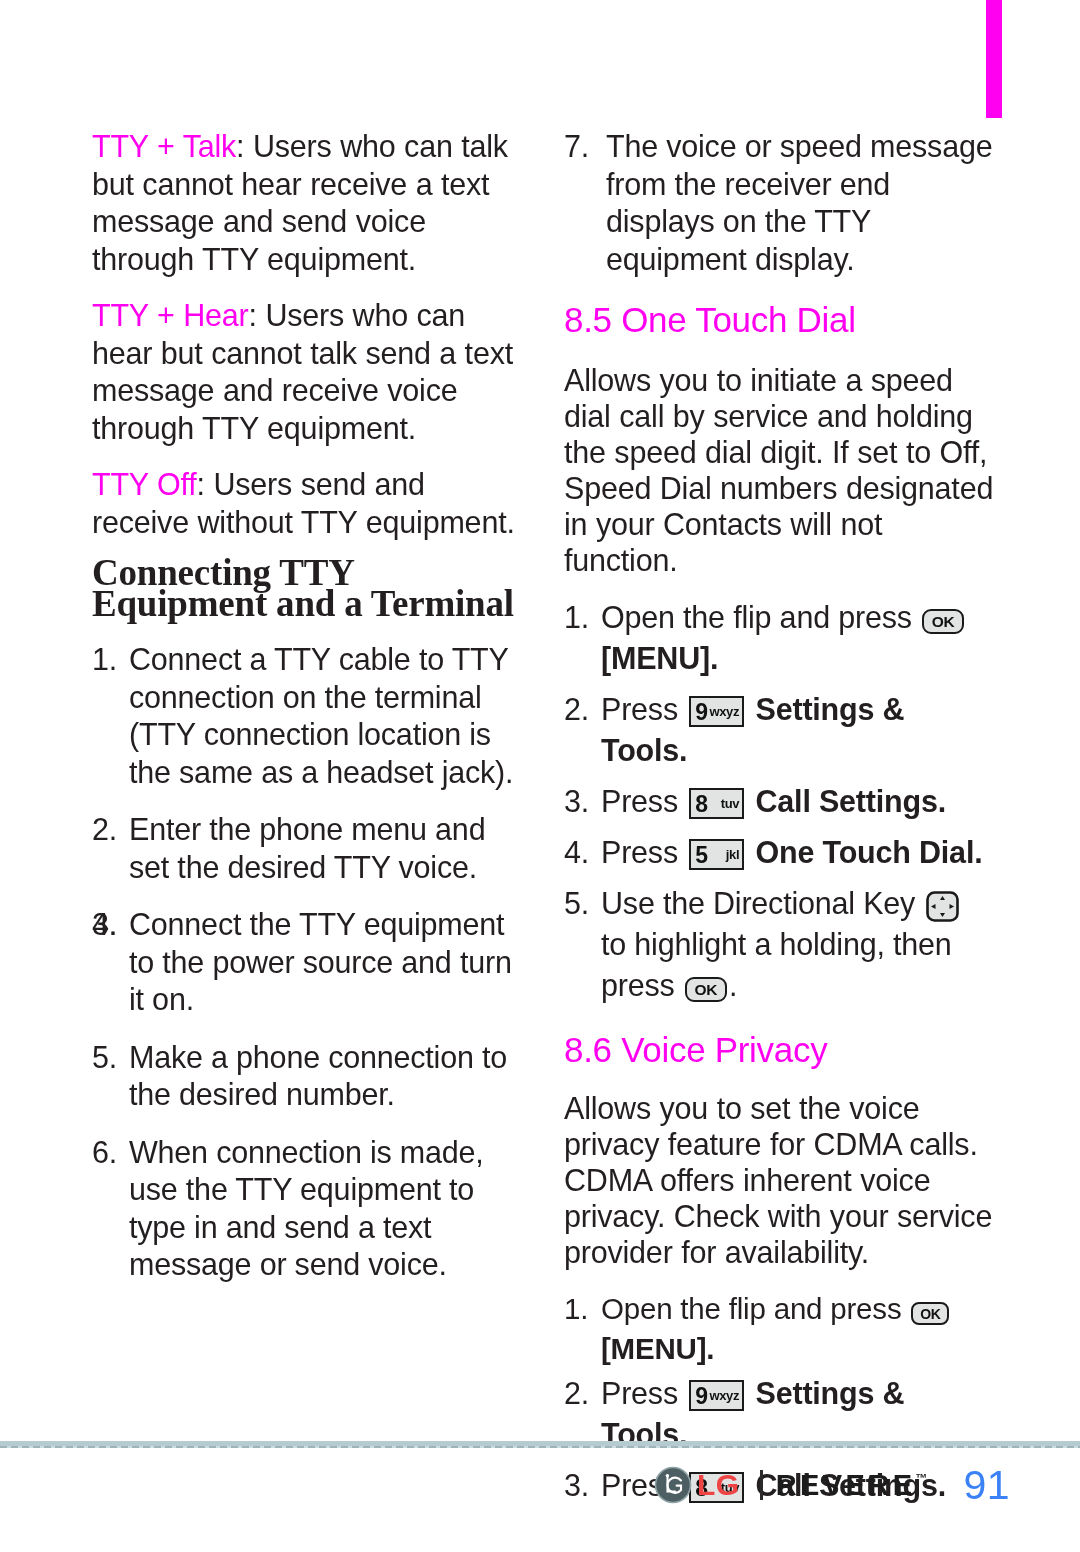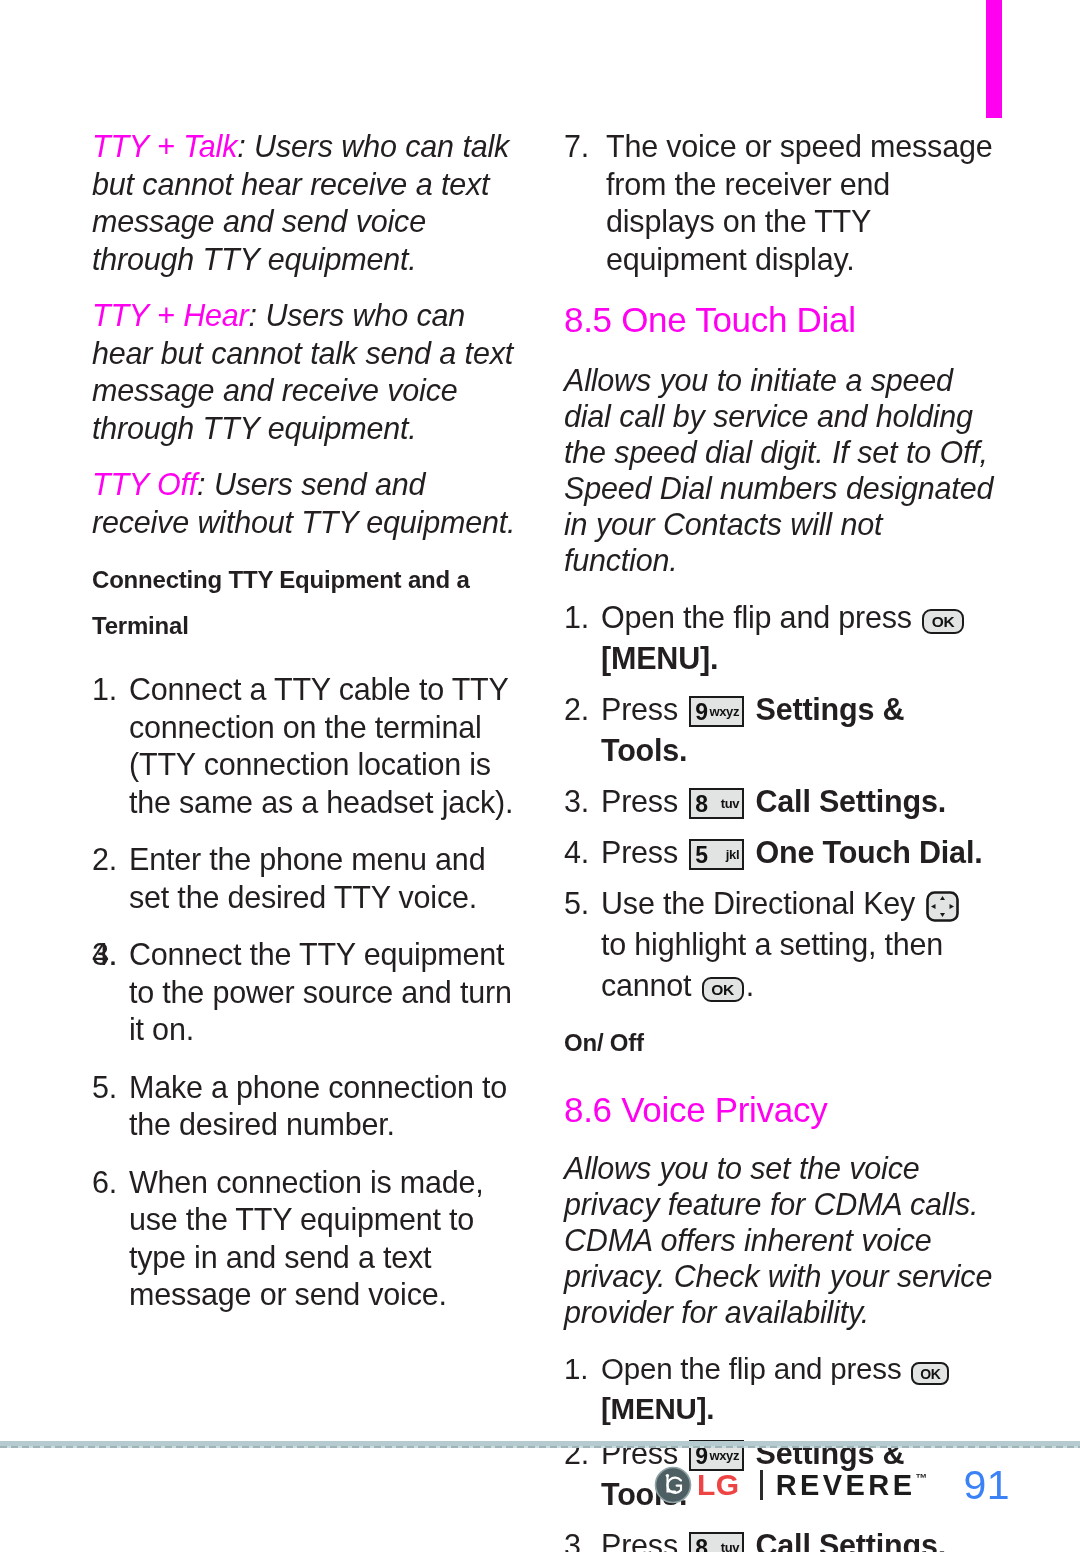--- a/index.html
+++ b/index.html
@@ -41,35 +41,35 @@
   #col-left  { left: 92px; }
   #col-right { left: 564px; }
 
   
   .para {
     font-size: 30.5px;
     line-height: 37.5px;
     letter-spacing: -0.2px;
     margin: 0 0 19px 0;
     word-spacing: 0.3px;
-    font-style: italic;
   }
   .para.tight { margin-bottom: 16px; }
   .para.compact { line-height: 36px; }
 
   .term {
     color: #ff00f0;
   }
 
   .subhead {
-    font-size: 24px;
-    line-height: 46px;
+    font-size: 37px;
+    line-height: 31px;
     font-weight: bold;
     letter-spacing: -0.2px;
     margin: 0 0 20px 0;
+    font-family: Liberation Serif, serif;
   }
   .subhead.small-gap { margin-bottom: 22px; }
 
   .section-head {
     color: #ff00f0;
     font-size: 35px;
     line-height: 44px;
     letter-spacing: -0.3px;
     margin: 6px 0 18px 0;
     font-weight: normal;
@@ -322,26 +322,25 @@
         <span class="num">5.</span><span>Use the Directional Key</span>
         <span class="key-dir">
           <svg width="33" height="31" viewBox="0 0 33 31" aria-hidden="true">
             <rect x="1.5" y="1.5" width="30" height="28" rx="7" ry="7" fill="#e2e4e3" stroke="#1a1a1a" stroke-width="2.6"></rect>
             <polygon points="16.5,5 19,9 14,9" fill="#1a1a1a"></polygon>
             <polygon points="16.5,26 19,22 14,22" fill="#1a1a1a"></polygon>
             <polygon points="5,15.5 9.5,13 9.5,18" fill="#1a1a1a"></polygon>
             <polygon points="28,15.5 23.5,13 23.5,18" fill="#1a1a1a"></polygon>
           </svg>
         </span>
-        <span>to highlight a setting, then cannot</span>
+        <span>to highlight a holding, then press</span>
         <span class="key-ok"><span class="kt">OK</span></span><span>.</span>
       </li>
     </ol>
 
-    <h3 class="subhead" style="margin-bottom:18px;">On/ Off</h3>
 
     <h2 class="section-head sp-b">8.6 Voice Privacy</h2>
 
     <p class="para compact">Allows you to set the voice privacy feature for CDMA calls. CDMA offers inherent voice privacy. Check with your service provider for availability.</p>
 
     <ol class="olist">
 
       <li class="oitem stepc">
         <span class="num">1.</span><span>Open the flip and press</span>
         <span class="key-ok small"><span class="kt">OK</span></span>

